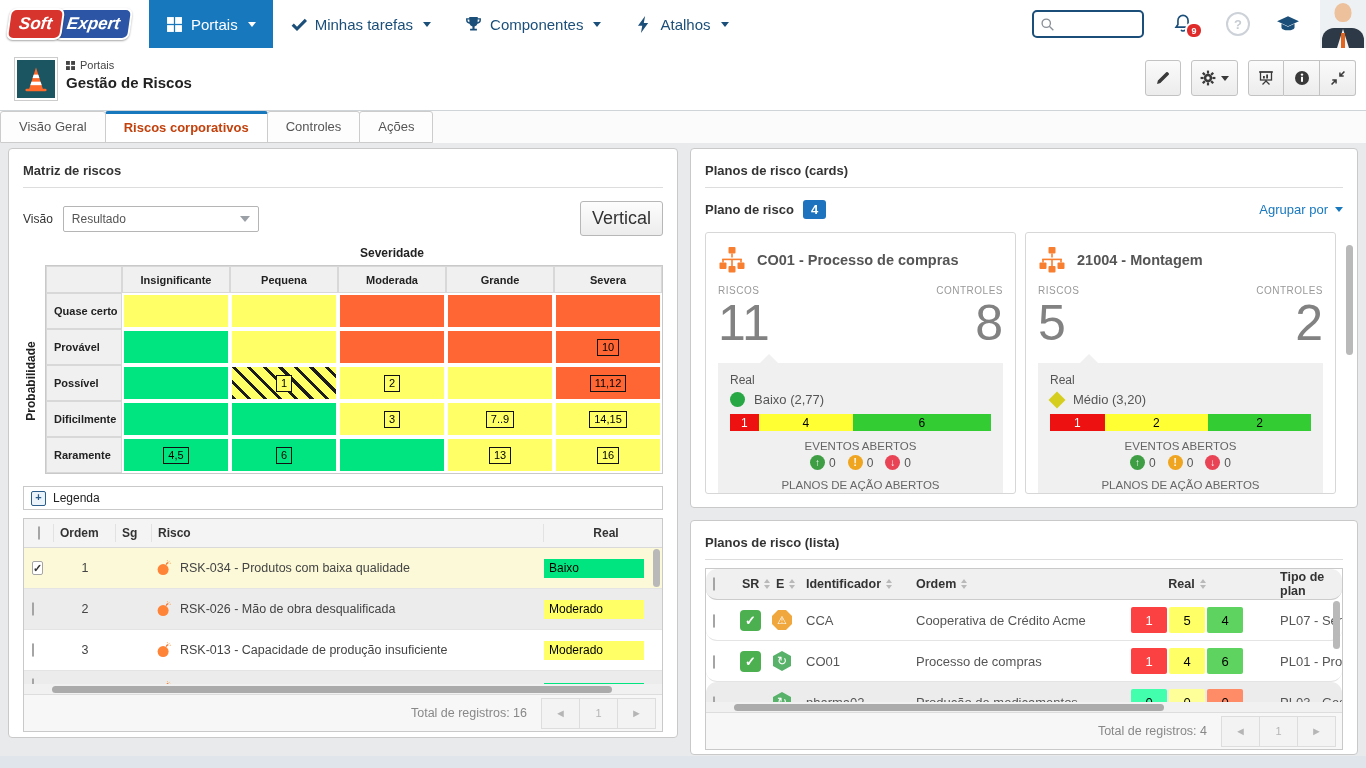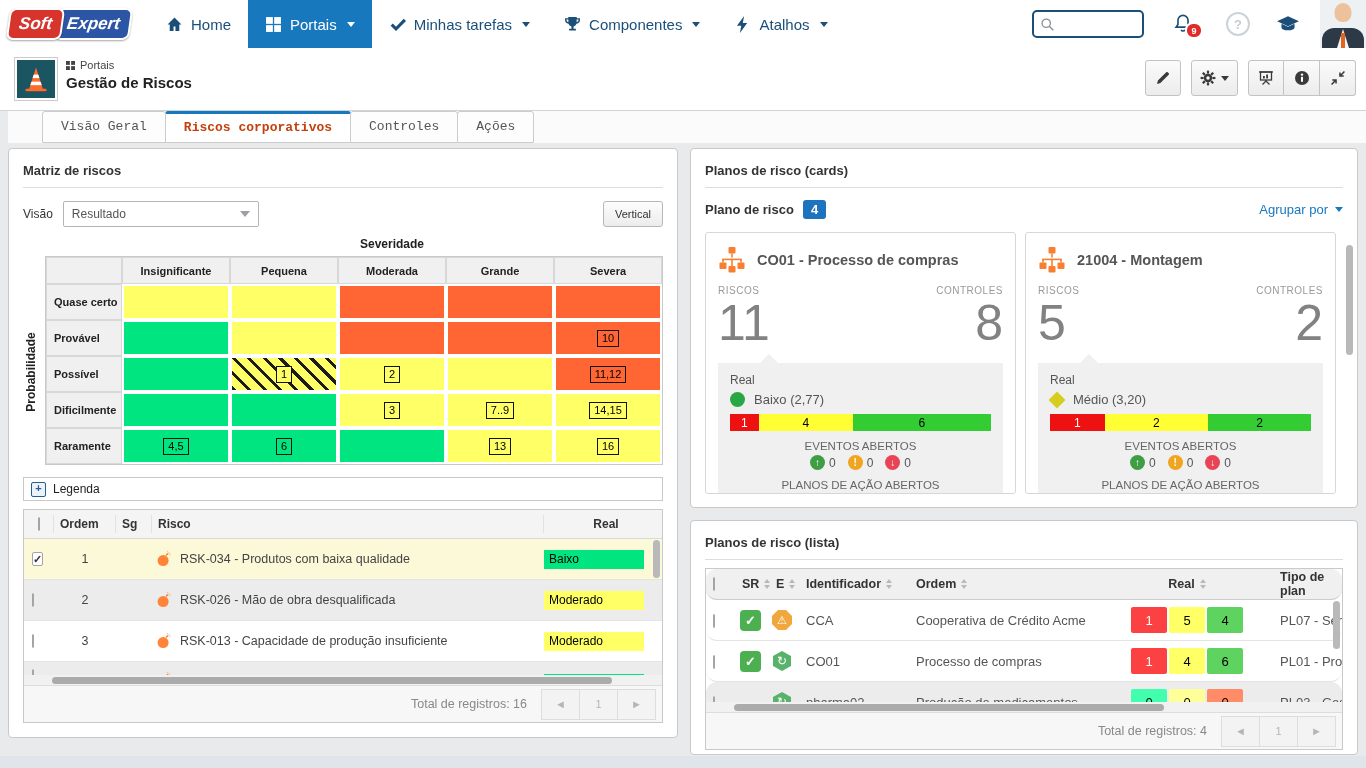--- a/index.html
+++ b/index.html
@@ -43,40 +43,40 @@
   .toolbar{position:absolute;right:10px;top:12px;display:flex;gap:10px;}
   .tb-btn{height:36px;min-width:36px;display:flex;align-items:center;justify-content:center;background:linear-gradient(#fbfbfb,#ececec);border:1px solid #c3c3c3;border-radius:3px;gap:5px;padding:0 8px;box-sizing:border-box;}
   .tb-btn svg{width:16px;height:16px;}
   .tb-group{display:flex;}
   .tb-group .tb-btn{border-radius:0;border-left:none;}
   .tb-group .tb-btn:first-child{border-radius:3px 0 0 3px;border-left:1px solid #c3c3c3;}
   .tb-group .tb-btn:last-child{border-radius:0 3px 3px 0;}
   .tb-caret{width:0;height:0;border-left:4px solid transparent;border-right:4px solid transparent;border-top:5px solid #3a3a3a;}
 
   
-  .tab-strip{position:absolute;top:111px;left:8px;right:0;height:32px;background:#fbfbfb;display:flex;padding-left:34px;font-family:Liberation Mono, monospace;}
+  .tab-strip{position:absolute;top:111px;left:0;right:0;height:32px;background:#fbfbfb;display:flex;}
   .tab{height:32px;line-height:30px;padding:0 18px;background:#fdfdfd;border:1px solid #ccc;margin-right:-1px;font-size:13px;color:#555;border-radius:3px 3px 0 0;box-sizing:border-box;cursor:pointer;}
   .tab.active{border-top:3px solid #1878be;line-height:27px;color:#c2410c;font-weight:bold;background:#fff;position:relative;z-index:2;}
 
   
   .content{position:absolute;top:143px;left:0;right:0;bottom:0;background:#e8eaec;}
   .bottom-strip{position:absolute;left:0;right:0;bottom:0;height:12px;background:#dfe5ea;}
   .panel{position:absolute;background:#fff;border:1px solid #c9c9c9;border-radius:4px;overflow:hidden;box-sizing:border-box;}
   #panel-matrix{left:8px;top:5px;width:670px;height:590px;padding:10px 14px;}
   #panel-cards{left:690px;top:5px;width:668px;height:360px;padding:10px 14px;}
   #panel-lista{left:690px;top:377px;width:668px;height:235px;padding:10px 14px;}
   .panel-title{font-size:13px;font-weight:bold;color:#333;margin:4px 0 9px;}
   .hr{border-top:1px solid #ddd;}
 
   
   .controls{display:flex;align-items:center;margin:13px 0 10px;}
   .visao-lbl{font-size:12px;color:#333;margin-right:10px;}
   .select{width:196px;height:26px;border:1px solid #b5b5b5;border-radius:2px;background:#fff;display:flex;align-items:center;font-size:12px;color:#555;padding-left:8px;box-sizing:border-box;position:relative;}
   .select .sel-caret{position:absolute;right:8px;width:0;height:0;border-left:5px solid transparent;border-right:5px solid transparent;border-top:6px solid #9aa0a6;}
-  .btn-vertical{margin-left:auto;padding:6px 11px;border:1px solid #b7b7b7;border-radius:3px;background:linear-gradient(#fdfdfd,#ececec);font-size:11px;color:#333;}
+  .btn-vertical{margin-left:auto;padding:6px 11px;border:1px solid #b7b7b7;border-radius:3px;background:linear-gradient(#fdfdfd,#ececec);font-size:18px;color:#333;}
   .matrix-wrap{position:relative;margin-left:22px;}
   .sev-title{text-align:center;font-weight:bold;font-size:12px;color:#222;padding-left:76px;margin-bottom:5px;}
   .prob-label{position:absolute;left:-64px;top:128px;width:100px;height:14px;line-height:14px;text-align:center;transform:rotate(-90deg);font-weight:bold;font-size:12px;color:#222;}
   .m-grid{display:grid;grid-template-columns:76px repeat(5,1fr);border:1px solid #c9c9c9;background:#fff;}
   .m-h{background:#f0f0f0;border:1px solid #d8d8d8;font-size:11px;font-weight:bold;color:#222;display:flex;align-items:center;justify-content:center;height:27px;box-sizing:border-box;}
   .m-lbl{background:#f0f0f0;border:1px solid #d8d8d8;font-size:11px;font-weight:bold;color:#222;display:flex;align-items:center;padding-left:7px;height:36px;box-sizing:border-box;}
   .m-c{height:36px;border:2px solid #fff;box-sizing:border-box;display:flex;align-items:center;justify-content:center;cursor:pointer;}
   .m-c.hatched{background-image:repeating-linear-gradient(45deg,#1c1c1c 0 3px,transparent 3px 11px);}
   .m-badge{font-size:11px;line-height:15px;padding:0 4px;border:1px solid #111;color:#000;}
   .legend-bar{margin-top:12px;height:24px;border:1px solid #c9c9c9;display:flex;align-items:center;gap:7px;padding:0 7px;font-size:12px;color:#222;box-sizing:border-box;}
@@ -152,28 +152,20 @@
 </style>
 </head>
 <body>
 
 <nav class="topnav">
   <div class="logo">
     <span class="logo-soft">Soft</span>
     <span class="logo-expert">Expert</span>
   </div>
   <div id="nav-items" style="display:flex;height:48px;">
-      <div class="nav-item">
-        <span>
-          <svg viewBox="0 0 16 16">
-            <path d="M8 1.5 14.5 8h-2v6H8.9V9.8H7.1V14H3.5V8h-2z"></path>
-          </svg>
-        </span>
-        <span>Home</span>
-      </div>
       <div class="nav-item active">
         <span>
           <svg viewBox="0 0 16 16">
             <rect x="1" y="1" width="6.4" height="6.4"></rect>
             <rect x="8.6" y="1" width="6.4" height="6.4"></rect>
             <rect x="1" y="8.6" width="6.4" height="6.4"></rect>
             <rect x="8.6" y="8.6" width="6.4" height="6.4"></rect>
           </svg>
         </span>
         <span>Portais</span>

